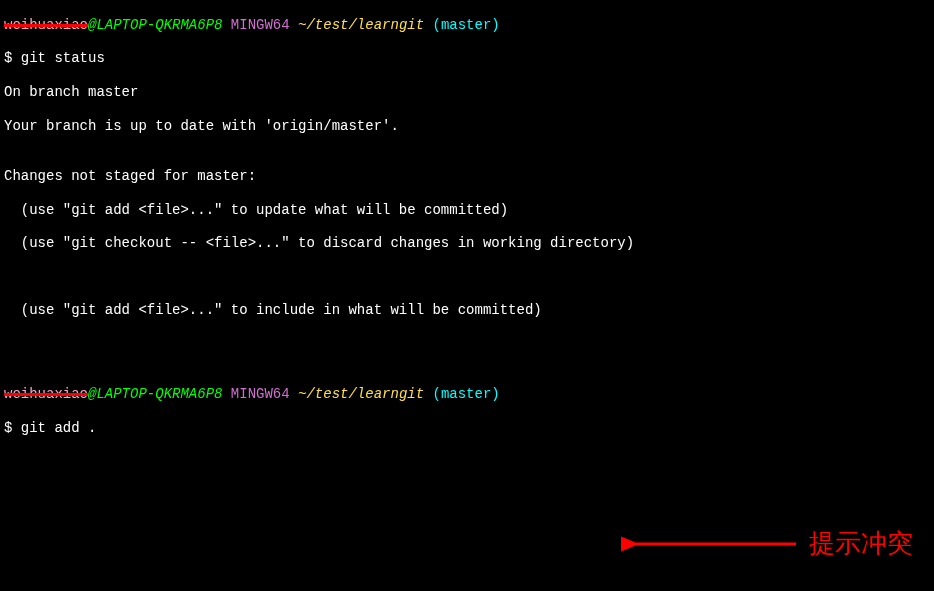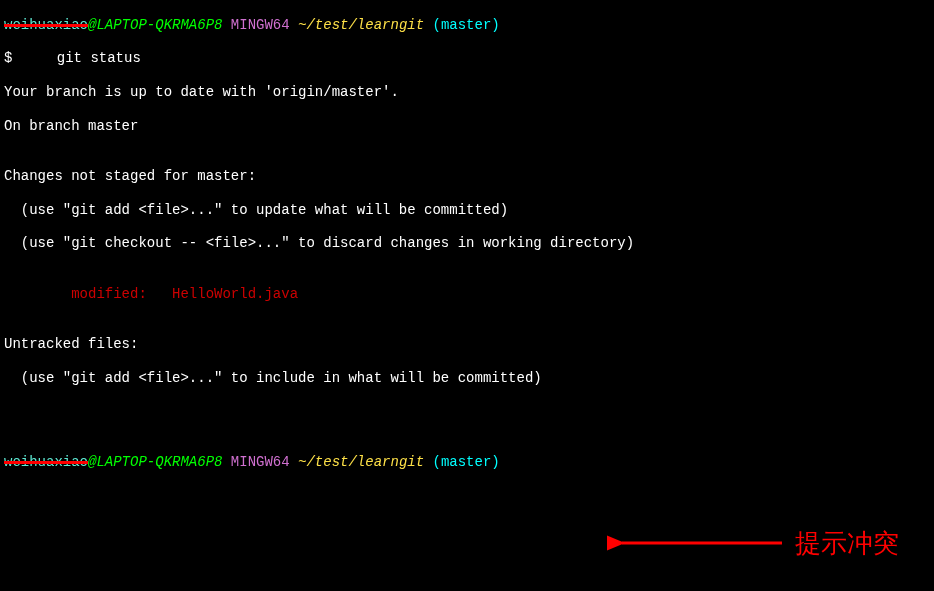--- a/index.html
+++ b/index.html
@@ -13,77 +13,76 @@
       width: 934px;
       height: 591px;
       overflow: hidden;
       position: relative;
     }
     .terminal {
       white-space: pre;
       padding: 0 4px;
     }
     .line { display: block; }
-    .red-struck { color: #5eead4; text-decoration: line-through; text-decoration-color: #ff0000; position: relative; }
+    .red-struck { color: #f9a8d4; text-decoration: line-through; text-decoration-color: #ff0000; position: relative; }
     .red-struck::after {
       content: '';
       position: absolute;
       left: 0;
       right: 0;
       top: 50%;
       height: 2px;
       background: #ff0000;
     }
     .host { color: #00ff00; font-style: italic; }
     .mingw { color: #d070d0; }
     .path { color: #fde047; font-style: italic; }
     .branch { color: #00ffff; }
     .dollar { color: #fff; }
-    .cmd { color: #fff; margin-left: 36px; }
+    .cmd { color: #fff; }
     .output { color: #fff; }
     .red { color: #cc0000; }
     .annotation {
       position: absolute;
-      right: 35px;
+      right: 21px;
       top: 528px;
       display: flex;
-      align-items: flex-start;
+      align-items: flex-end;
     }
     .arrow-svg {
       width: 180px;
       height: 30px;
     }
     .annotation-text {
       color: #ff0000;
       font-family: 'Microsoft YaHei', 'SimSun', sans-serif;
       font-size: 26px;
       margin-left: 8px;
     }
   </style>
 </head>
 <body>
 
 <div class="terminal">
 <span class="line"><span class="red-struck">weihuaxiao</span><span class="host">@LAPTOP-QKRMA6P8</span> <span class="mingw">MINGW64</span> <span class="path">~/test/learngit</span> <span class="branch">(master)</span></span>
 <span class="line"><span class="dollar">$ </span><span class="cmd">git status</span></span>
+<span class="line output">On branch master</span>
 <span class="line output">Your branch is up to date with 'origin/master'.</span>
-<span class="line output">On branch master</span>
 <span class="line output"></span>
 <span class="line output">Changes not staged for master:</span>
 <span class="line output">  (use "git add &lt;file&gt;..." to update what will be committed)</span>
 <span class="line output">  (use "git checkout -- &lt;file&gt;..." to discard changes in working directory)</span>
 <span class="line output"></span>
-<span class="line red">        modified:   HelloWorld.java</span>
 <span class="line output"></span>
-<span class="line output">Untracked files:</span>
 <span class="line output">  (use "git add &lt;file&gt;..." to include in what will be committed)</span>
 <span class="line output"></span>
 <span class="line output"></span>
 <span class="line output"></span>
 <span class="line"><span class="red-struck">weihuaxiao</span><span class="host">@LAPTOP-QKRMA6P8</span> <span class="mingw">MINGW64</span> <span class="path">~/test/learngit</span> <span class="branch">(master)</span></span>
+<span class="line"><span class="dollar">$ </span><span class="cmd">git add .</span></span>
 <span class="line output"></span>
 
 
 
 
 
 <span class="line output"></span>
 
 
 

